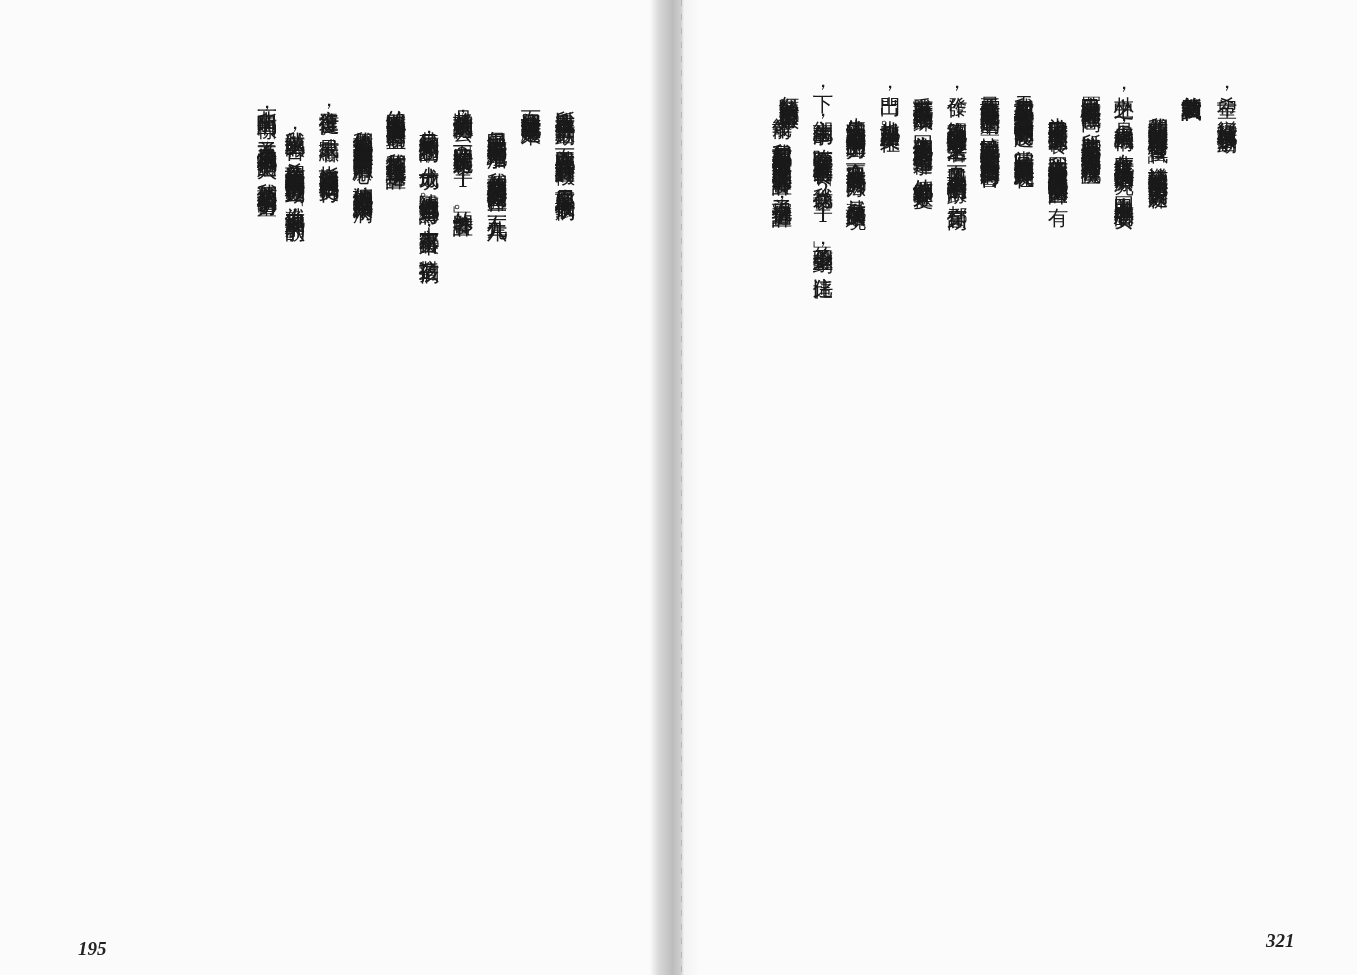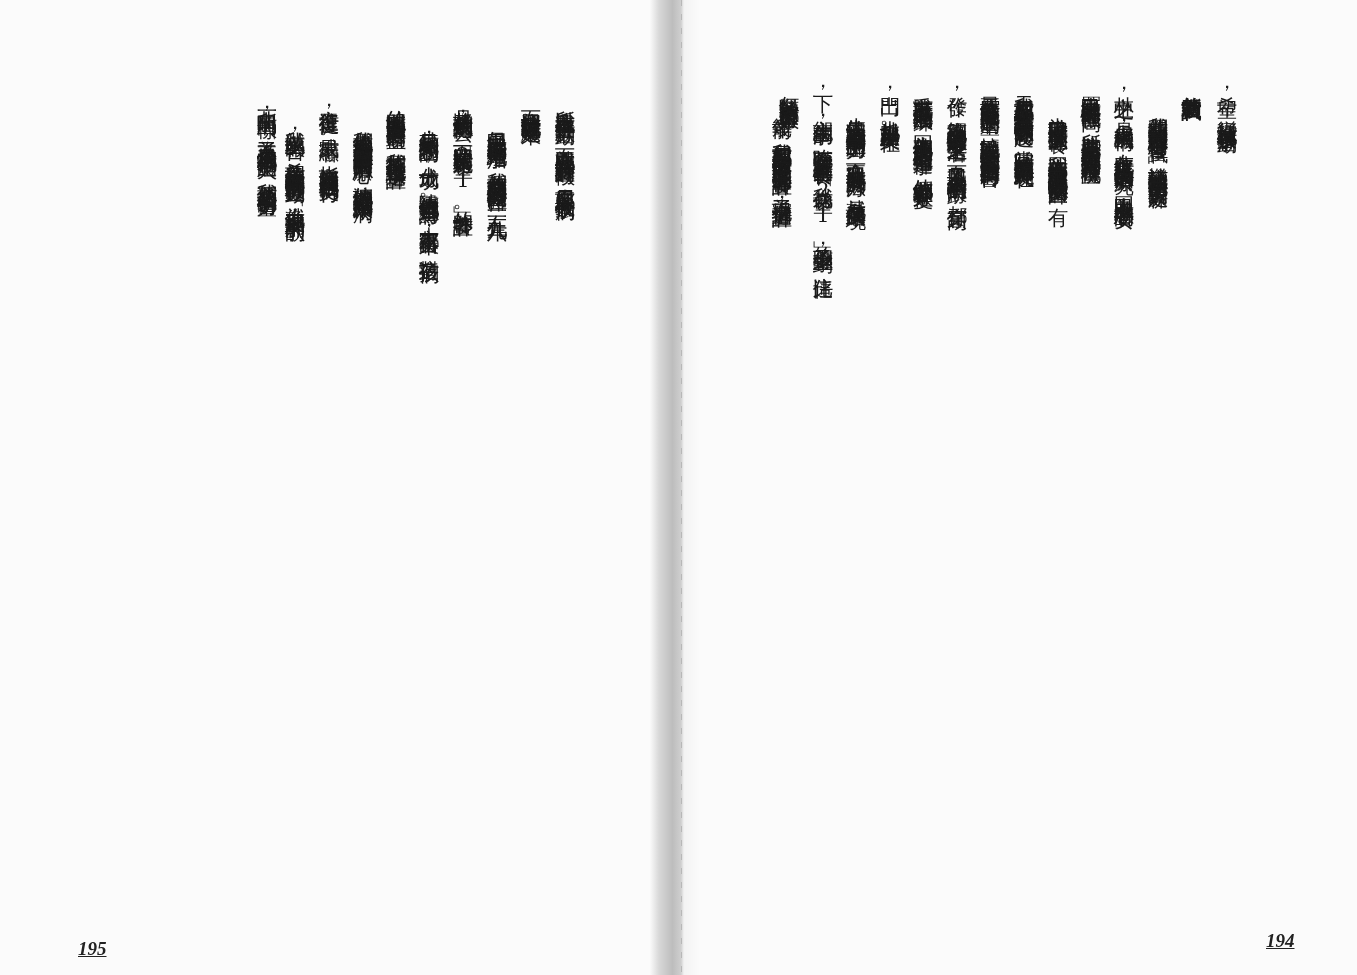--- a/index.html
+++ b/index.html
@@ -26,21 +26,21 @@
       writing-mode: vertical-rl;
       text-orientation: upright;
       font-size: 20.5px;
       line-height: 26px;
       letter-spacing: 1.3px;
       white-space: nowrap;
     }
     .col.heading { font-family: "DejaVu Sans", sans-serif; font-weight: bold; font-size: 20px; }
     .pnum {
       position: absolute; font-family: "Liberation Serif", serif;
-      font-style: italic; font-weight: bold; font-size: 19px; color: #222; text-decoration: underline;
+      font-style: italic; font-weight: bold; font-size: 19px; color: #222;
     }
   </style>
 </head>
 <body>
 
 <div class="page page-right"></div>
 <div class="page page-left"></div>
 <div class="gutter"></div>
 <div class="gutter-edge"></div>
 
@@ -65,13 +65,13 @@
 <div class="col" style="left:484px; top:115px;">但是甲狀腺癌的病童卻持續地增加，我們和烏克蘭與德國的救援團體合作，在一九九六年一</div>
 <div class="col" style="left:450px; top:94px;">月將孩子們送到德國去，而這次開始實施了「希望21」的休養計畫。</div>
 <div class="col" style="left:416px; top:115px;">其結果就如剛才說過的，十分成功，連醫生們也都感到驚訝。大家都看得出來，這對孩子們</div>
 <div class="col" style="left:383px; top:94px;">的健康比醫學上的治療來得更有助益，我們打算今後也繼續這一項計畫。</div>
 <div class="col" style="left:350px; top:115px;">我們也從日本運電腦到德洛茲德醫師服務的輻射醫療中心，讓他們得以利用電腦繪圖來為病</div>
 <div class="col" style="left:316px; top:94px;">童進行復健，成果顯著。指導老師的費用也是由我們支付。</div>
 <div class="col" style="left:282px; top:115px;">我做以上的報告，希望各位讀者能瞭解我們部份的救援運動，就像「車波那・卡利那」的歌</div>
 <div class="col" style="left:254px; top:94px;">曲中所唱的一樣，為了「不要燒熄了我們希望的燈火」，我們必須盡我們的一份力量。</div>
 
 <div class="pnum" style="left:78px; top:938px;">195</div>
-<div class="pnum" style="left:1266px; top:930px;">194</div>
+<div class="pnum" style="left:1266px; top:930px;">321</div>
 
 </body></html>

